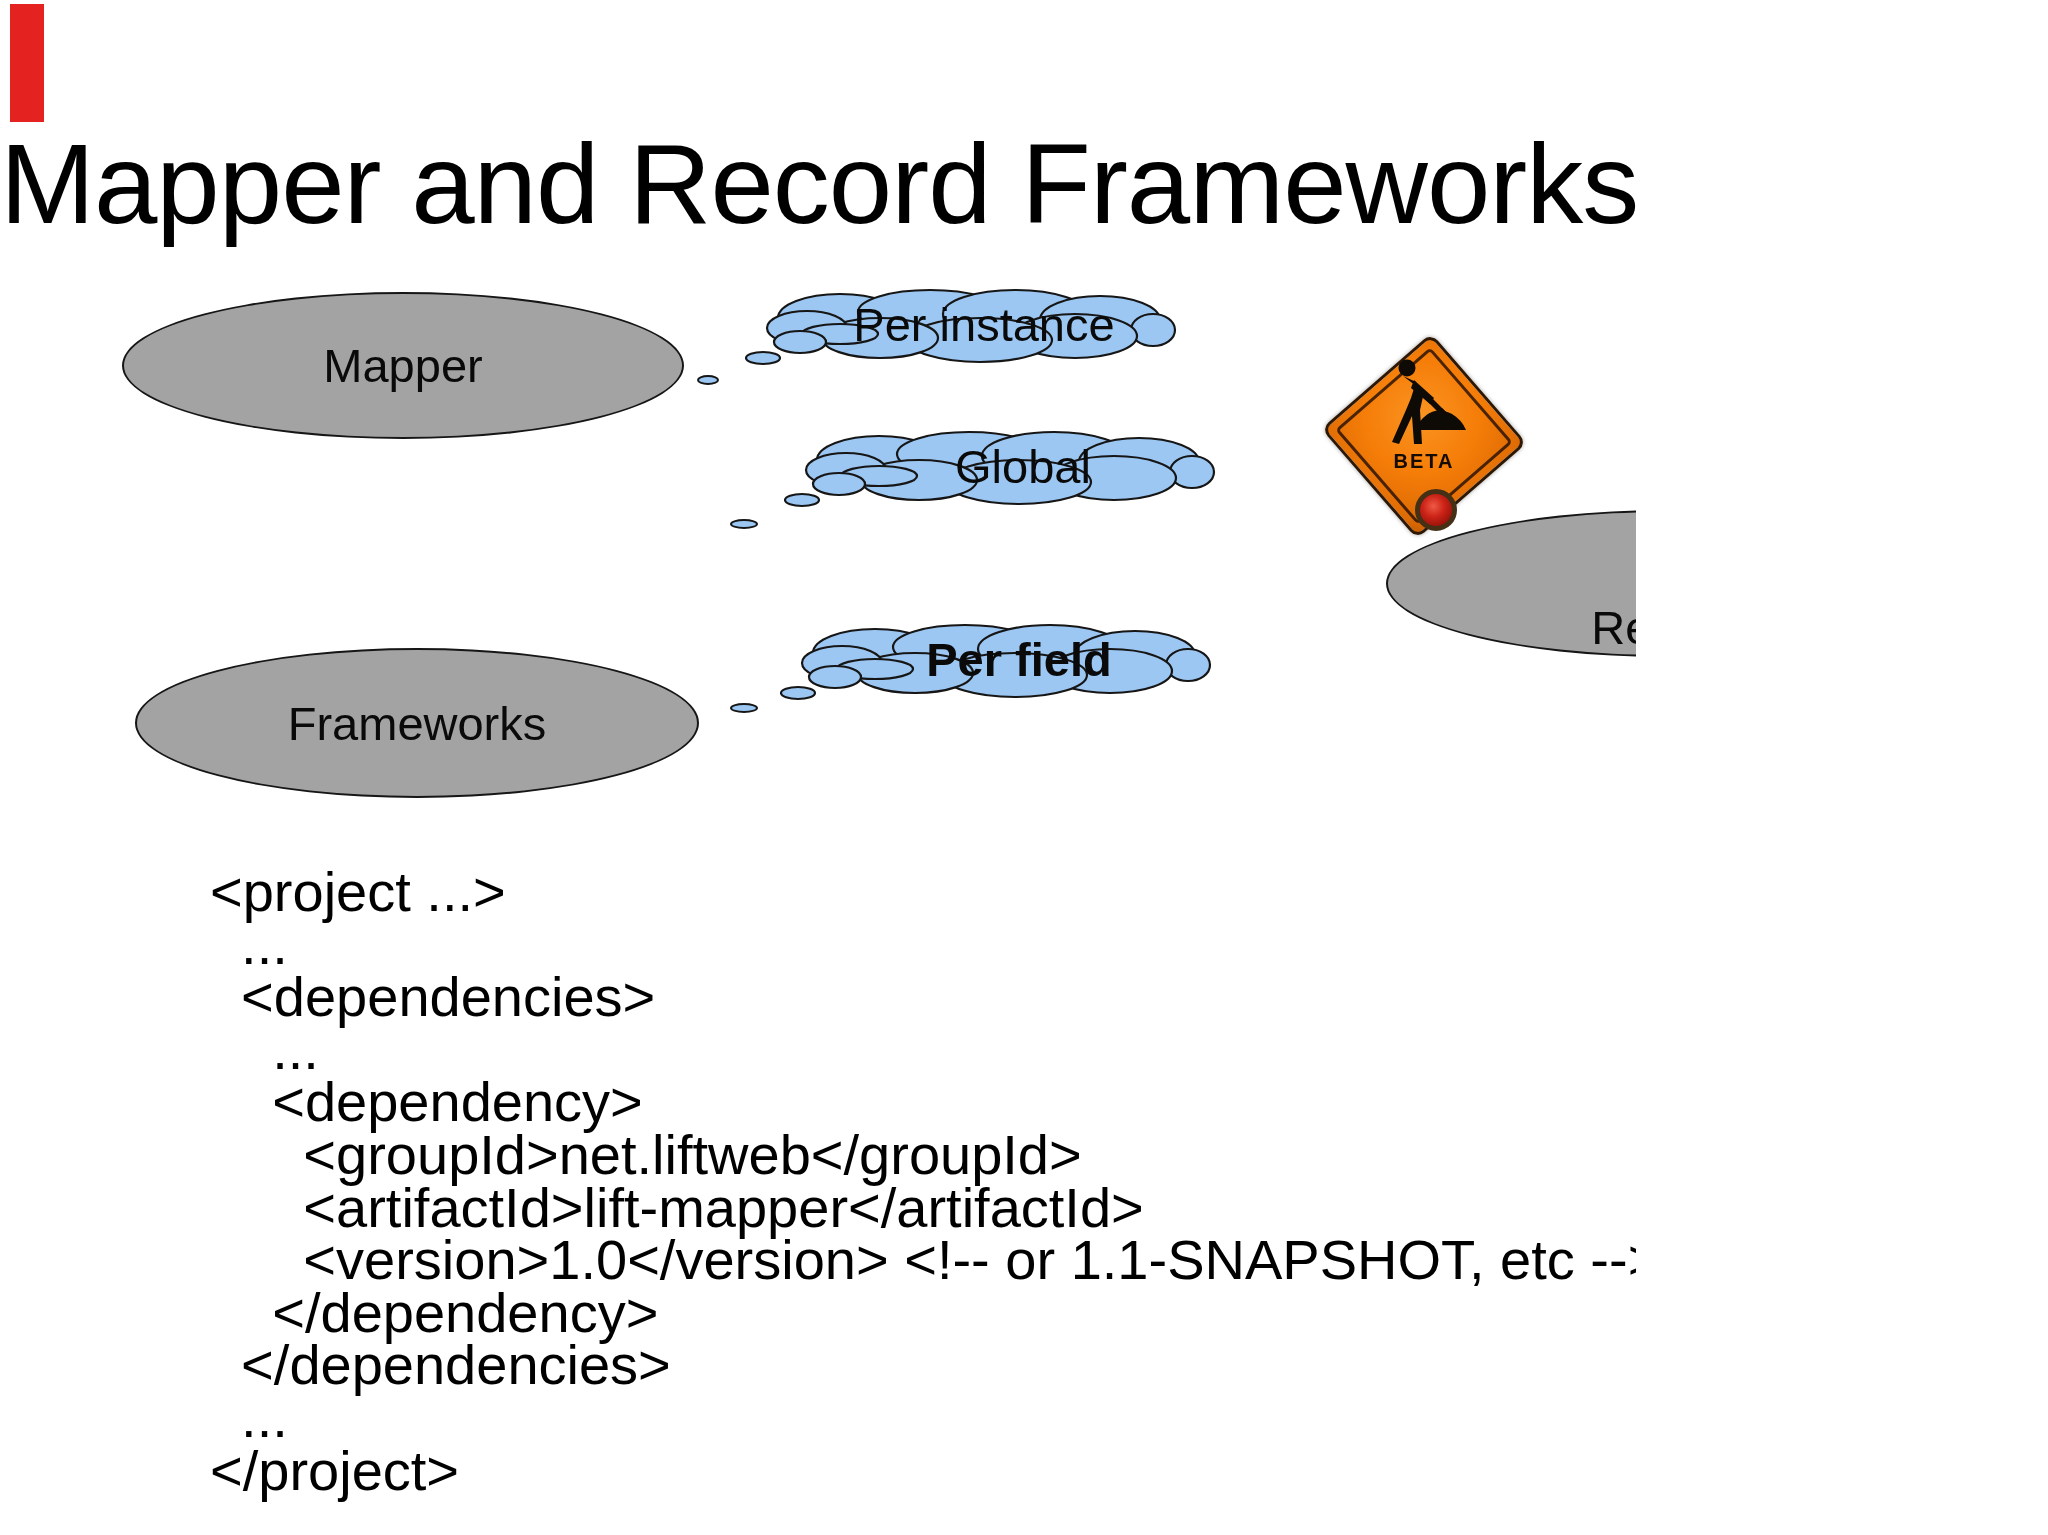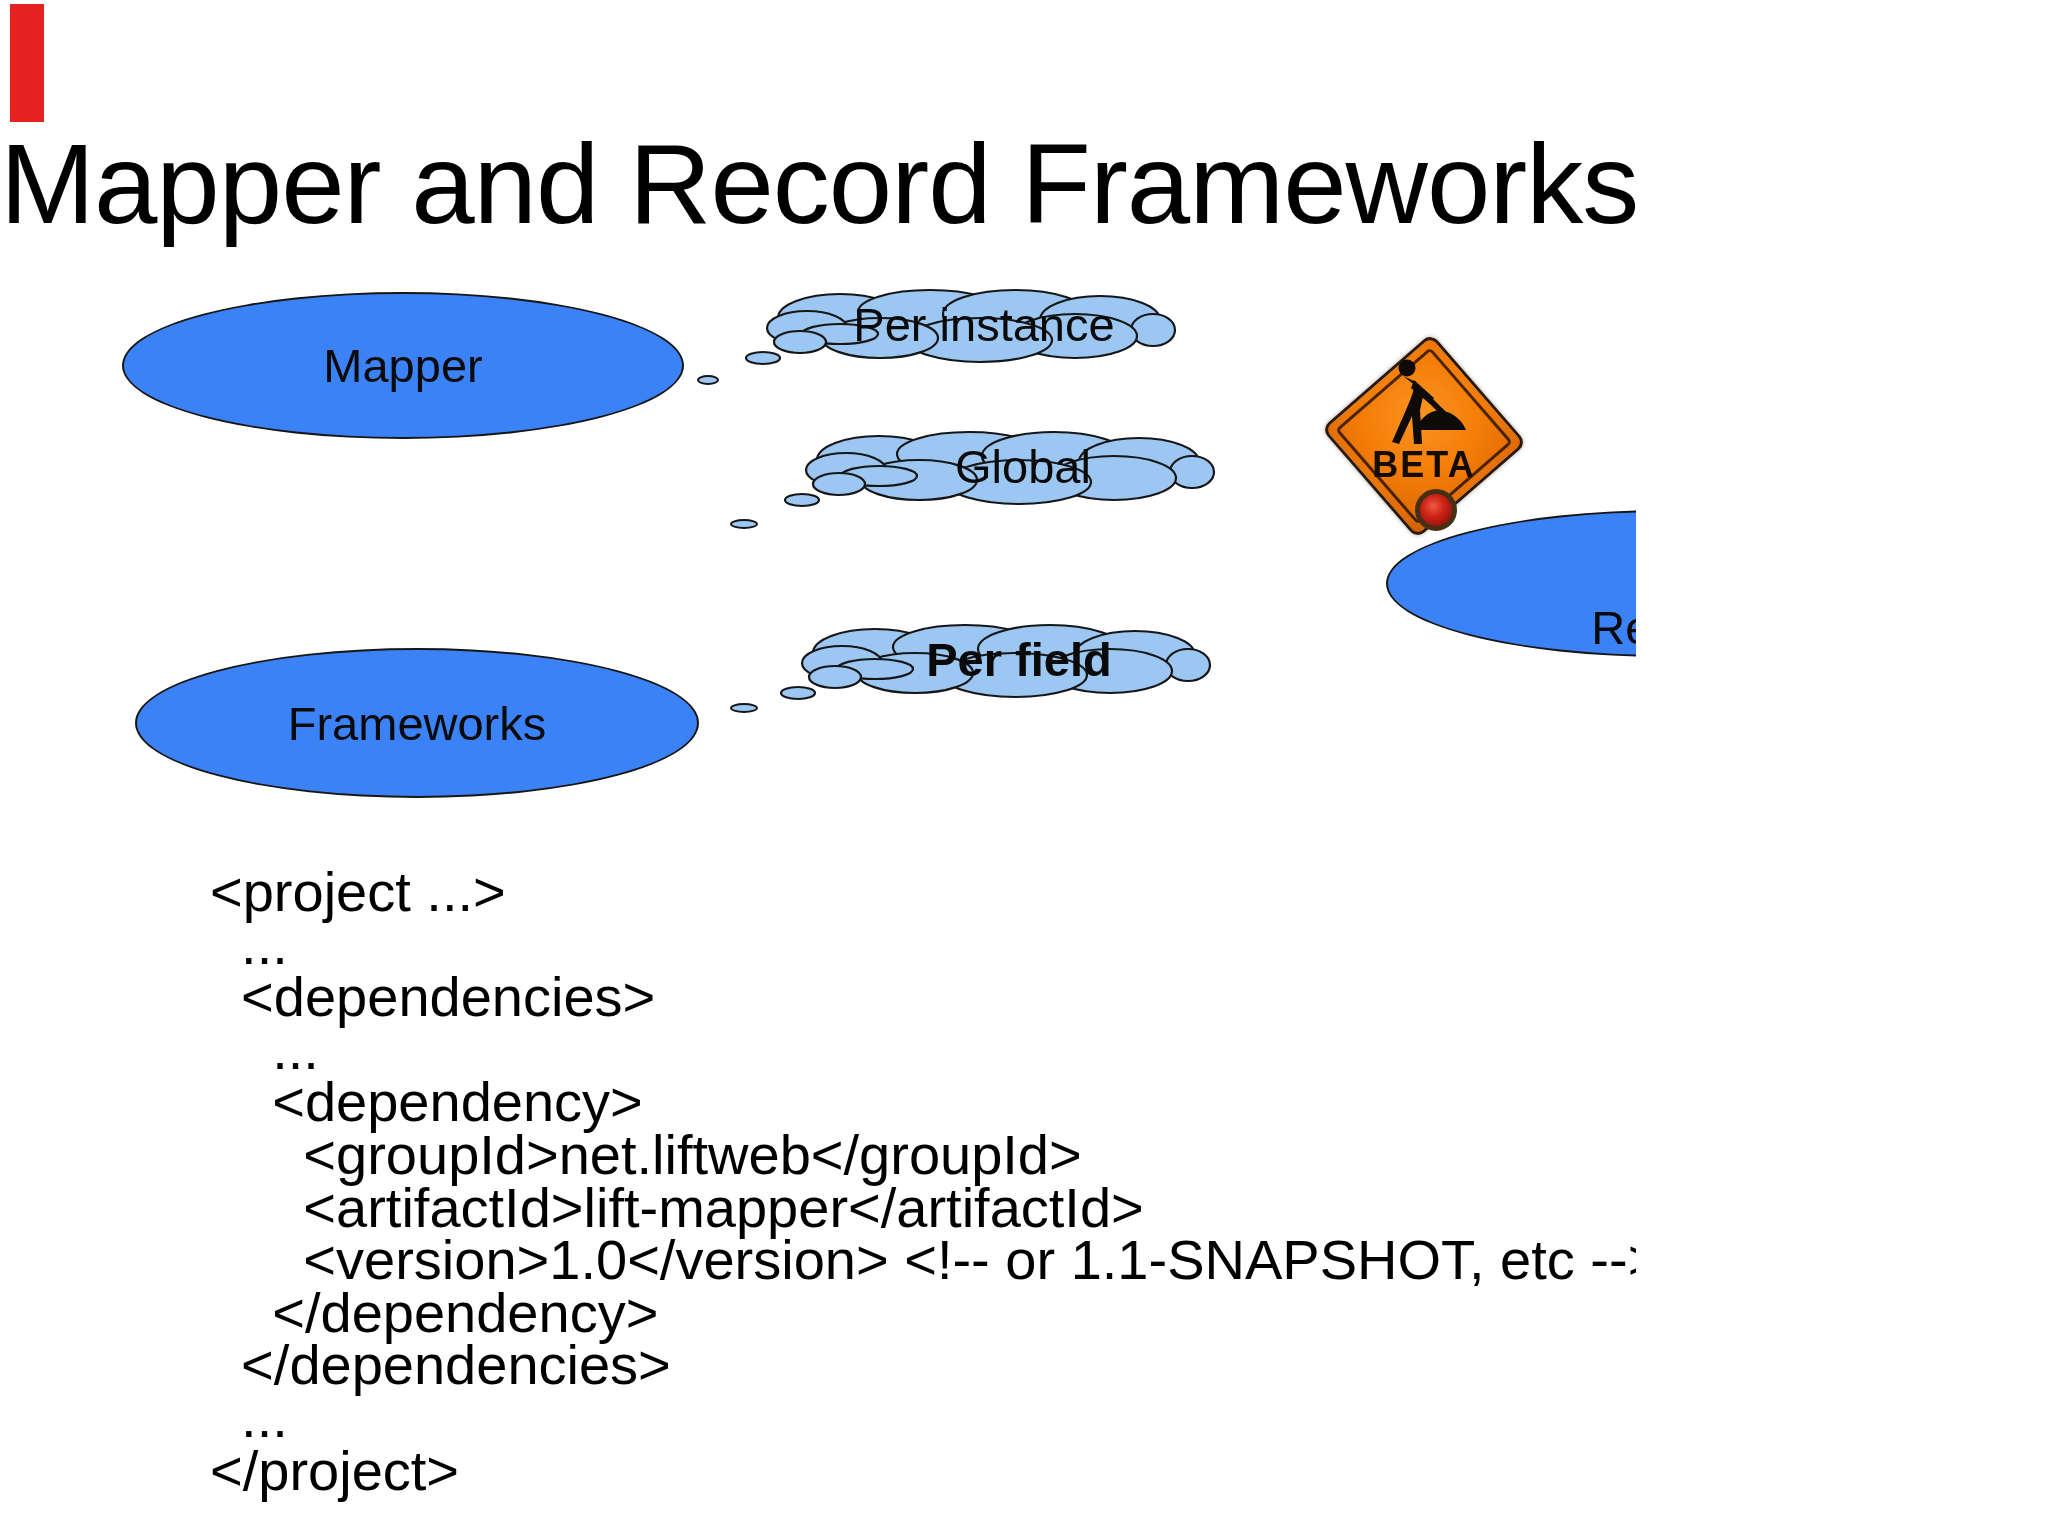--- a/index.html
+++ b/index.html
@@ -10,21 +10,21 @@
   
   .red-marker{position:absolute;left:10px;top:4px;width:34px;height:118px;background:#e42321;}
   
   .slide-title{
     position:absolute;left:0;right:0;top:118px;text-align:center;
     font-size:114px;letter-spacing:-1px;white-space:nowrap;color:#000;
   }
   
   .ellipse{
     position:absolute;border:2px solid #161616;border-radius:50%;
-    background:#3b82f6;display:flex;align-items:center;justify-content:center;
+    background:#a3a3a3;display:flex;align-items:center;justify-content:center;
     box-sizing:border-box;
   }
   .ellipse .lbl{font-size:47px;color:#0a0a0a;white-space:nowrap;}
   .e-mapper{left:122px;top:292px;width:562px;height:147px;}
   .e-metamapper{left:114px;top:473px;width:600px;height:148px;}
   .e-mappedfield{left:135px;top:648px;width:564px;height:150px;}
   .e-record{left:1386px;top:510px;width:562px;height:147px;z-index:1;align-items:flex-end;}
   
   .dot{position:absolute;border:2px solid #161616;border-radius:50%;background:#9cc7f3;box-sizing:border-box;}
   .dot1{left:697px;top:375px;width:22px;height:10px;}
@@ -48,22 +48,22 @@
     transform:rotate(49deg);border-radius:10px;
     background:radial-gradient(circle at 38% 42%, #fb9422 0%, #f57d08 48%, #dd6a04 88%, #c55c03 100%);
     border:3px solid #2e1804;box-sizing:border-box;box-shadow:0 0 4px rgba(0,0,0,.35);
   }
   .diamond:after{
     content:"";position:absolute;left:7px;top:7px;right:7px;bottom:7px;
     border:3px solid rgba(43,20,2,.85);border-radius:5px;
   }
   .worker{position:absolute;left:58px;top:28px;width:88px;height:92px;z-index:3;}
   .beta-label{
-    position:absolute;left:40px;top:114px;width:128px;text-align:center;
-    font-size:36px;font-weight:700;letter-spacing:2px;color:#140b02;z-index:3;
+    position:absolute;left:40px;top:120px;width:128px;text-align:center;
+    font-size:20px;font-weight:700;letter-spacing:2px;color:#140b02;z-index:3;
   }
   .red-badge{
     position:absolute;left:95px;top:159px;width:42px;height:42px;border-radius:50%;
     border:5px solid #453016;box-sizing:border-box;z-index:4;
     background:radial-gradient(circle at 42% 38%, #ef5a44 0%, #cc2317 40%, #8c0f06 85%);
   }
   
   .code{
     position:absolute;left:210px;top:866px;
     font-family:"Liberation Sans",sans-serif;font-size:56px;line-height:52.6px;

